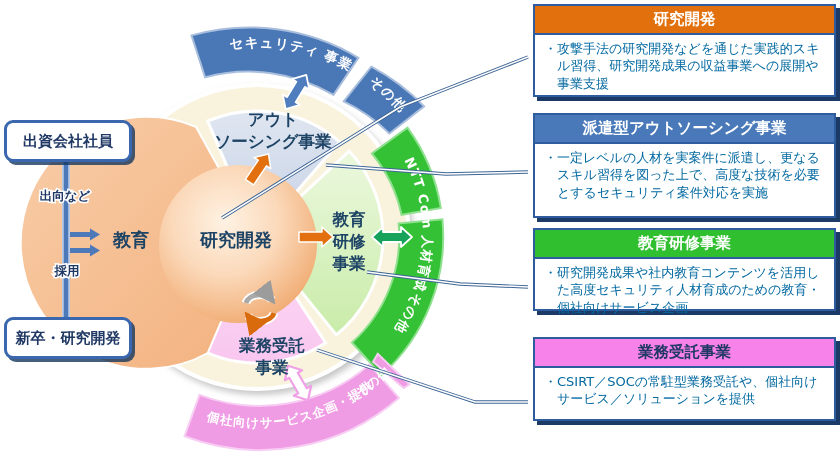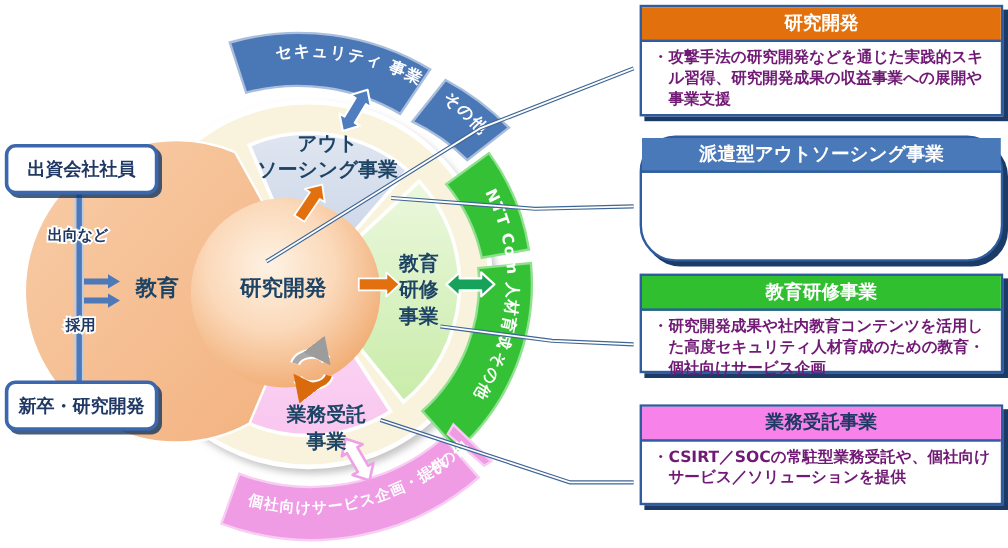--- a/index.html
+++ b/index.html
@@ -12,25 +12,25 @@
   .lbox{position:absolute;left:4px;width:122px;height:36px;background:#fff;
         border:3px solid #3a67ae;border-radius:9px;box-shadow:3px 3px 0 rgba(23,55,94,.8);
         display:flex;align-items:center;justify-content:center;
         color:#1f3864;font-size:15px;font-weight:700;}
   #lboxA{top:120px;} #lboxB{top:317px;}
   
   .callout{position:absolute;left:533px;width:303px;background:#fff;
            border:2px solid #2e5c9e;box-shadow:4px 4px 0 #1b3a66;box-sizing:border-box;}
   .callout .hd{height:27px;line-height:27px;text-align:center;color:#fff;
                font-size:15.5px;font-weight:700;border-bottom:2px solid #2e5c9e;}
-  .callout .bd{padding:5px 8px 4px 9px;color:#701a75;font-size:13px;font-weight:700;line-height:1.33;}
+  .callout .bd{padding:5px 8px 4px 9px;color:#0369a1;font-size:13px;font-weight:400;line-height:1.33;}
   .bullet{text-indent:-13px;padding-left:13px;margin-bottom:1px;}
   .bullet::before{content:"・";}
   #co1{top:4px;height:93px;}   #co1 .hd{background:#e2710d;}
-  #co2{top:113px;height:105px;border-radius:30px;}#co2 .hd{background:#4a79ba;}
+  #co2{top:113px;height:105px;}#co2 .hd{background:#4a79ba;}
   #co3{top:228px;height:83px;}#co3 .hd{background:#2fbf2f;}
   #co4{top:337px;height:84px;}#co4 .hd{background:#f782e9;color:#1f3864;}
 </style>
 </head>
 <body>
 
 <div class="stage">
 
 <svg width="533" height="457" viewBox="0 0 533 457">
   <defs>
@@ -164,20 +164,23 @@
     </div>
 
 <div class="callout" id="co1">
   <div class="hd">研究開発</div>
   <div class="bd">
     <div class="bullet">攻撃手法の研究開発などを通じた実践的スキル習得、研究開発成果の収益事業への展開や事業支援</div>
   </div>
 </div>
 <div class="callout" id="co2">
   <div class="hd">派遣型アウトソーシング事業</div>
+  <div class="bd">
+    <div class="bullet">一定レベルの人材を実案件に派遣し、更なるスキル習得を図った上で、高度な技術を必要とするセキュリティ案件対応を実施</div>
+  </div>
 </div>
 <div class="callout" id="co3">
   <div class="hd">教育研修事業</div>
   <div class="bd">
     <div class="bullet">研究開発成果や社内教育コンテンツを活用した高度セキュリティ人材育成のための教育・個社向けサービス企画</div>
   </div>
 </div>
 <div class="callout" id="co4">
   <div class="hd">業務受託事業</div>
   <div class="bd">

